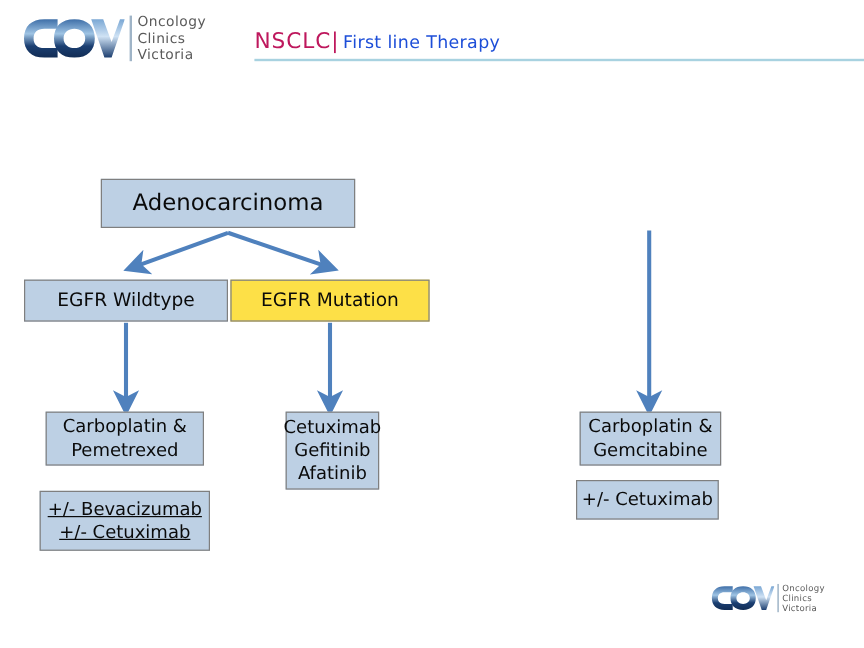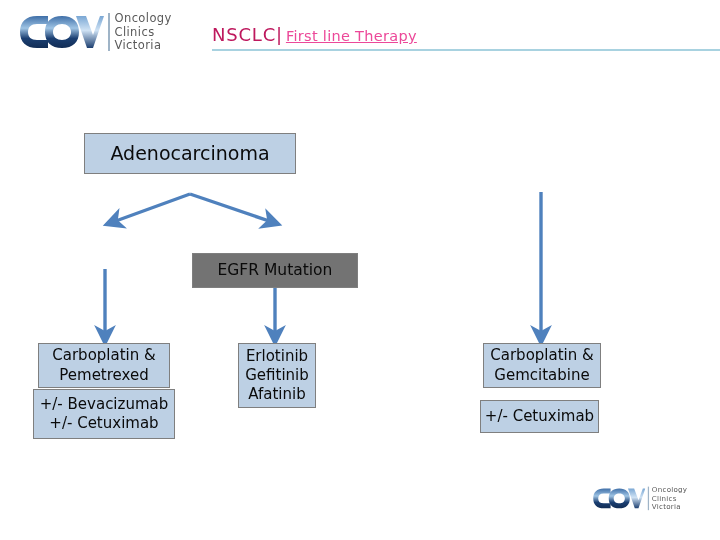--- a/index.html
+++ b/index.html
@@ -66,24 +66,23 @@
   }
   .title-main {
     font-family: "DejaVu Sans", sans-serif;
     font-size: 18px;
     color: #be185d;
     letter-spacing: .8px;
   }
   .title-sub {
     font-family: "DejaVu Sans", sans-serif;
     font-size: 14.5px;
-    color: #ec4899;
+    color: #1d4ed8;
     letter-spacing: .3px;
     margin-left: 3px;
-    text-decoration: underline;
   }
   #header-rule {
     position: absolute;
     left: 212px;
     top: 49px;
     width: 508px;
     height: 1.5px;
     background: #a8d2e0;
   }
 
@@ -98,28 +97,28 @@
     justify-content: center;
     text-align: center;
     color: #0a0a0a;
     font-family: "DejaVu Sans", sans-serif;
     line-height: 1.28;
     white-space: pre-line;
   }
   .node.level1 { font-size: 19px; }
   .node.level2 { font-size: 15.5px; }
   .node.level3 { font-size: 15px; }
-  .node.highlight { background: #737373; margin-top: 20px; }
-
-  #node-adeno       { left: 84px;  top: 133px; width: 212px; height: 41px; }
+  .node.highlight { background: #fde047; }
+
+  #node-adeno       { left: 84px;  top: 149px; width: 212px; height: 41px; }
   #node-squamous    { left: 382px; top: 149px; width: 312px; height: 41px; }
   #node-egfr-wt     { left: 20px;  top: 233px; width: 170px; height: 35px; }
   #node-egfr-mut    { left: 192px; top: 233px; width: 166px; height: 35px; }
   #node-carbo-peme  { left: 38px;  top: 343px; width: 132px; height: 45px; }
-  #node-bev-cet     { left: 33px;  top: 389px; width: 142px; height: 50px; }
+  #node-bev-cet     { left: 33px;  top: 409px; width: 142px; height: 50px; text-decoration: underline; }
   #node-tki         { left: 238px; top: 343px; width: 78px;  height: 65px; }
   #node-carbo-gem   { left: 483px; top: 343px; width: 118px; height: 45px; }
   #node-cetuximab   { left: 480px; top: 400px; width: 119px; height: 33px; }
 
   
   .connector {
     position: absolute;
     overflow: visible;
   }
 </style>
@@ -174,30 +173,31 @@
     <line x1="105" y1="269" x2="105" y2="336" stroke="#4f81bd" stroke-width="3.4" marker-end="url(#ah)"></line>
 
     <line x1="275" y1="269" x2="275" y2="336" stroke="#4f81bd" stroke-width="3.4" marker-end="url(#ah)"></line>
 
     <line x1="541" y1="192" x2="541" y2="336" stroke="#4f81bd" stroke-width="3.4" marker-end="url(#ah)"></line>
   </svg>
 
   <div class="node level1" id="node-adeno">Adenocarcinoma</div>
 
 
+  <div class="node level2" id="node-egfr-wt">EGFR Wildtype</div>
 
   <div class="node level2 highlight" id="node-egfr-mut">EGFR Mutation</div>
 
   <div class="node level3" id="node-carbo-peme">Carboplatin &amp;
 Pemetrexed</div>
 
   <div class="node level3" id="node-bev-cet">+/- Bevacizumab
 +/- Cetuximab</div>
 
-  <div class="node level3" id="node-tki">Erlotinib
+  <div class="node level3" id="node-tki">Cetuximab
 Gefitinib
 Afatinib</div>
 
   <div class="node level3" id="node-carbo-gem">Carboplatin &amp;
 Gemcitabine</div>
 
   <div class="node level3" id="node-cetuximab">+/- Cetuximab</div>
 
   <div class="logo" id="footer-logo">
     <svg class="logo-mark" width="86" height="38" viewBox="0 0 86 38">

